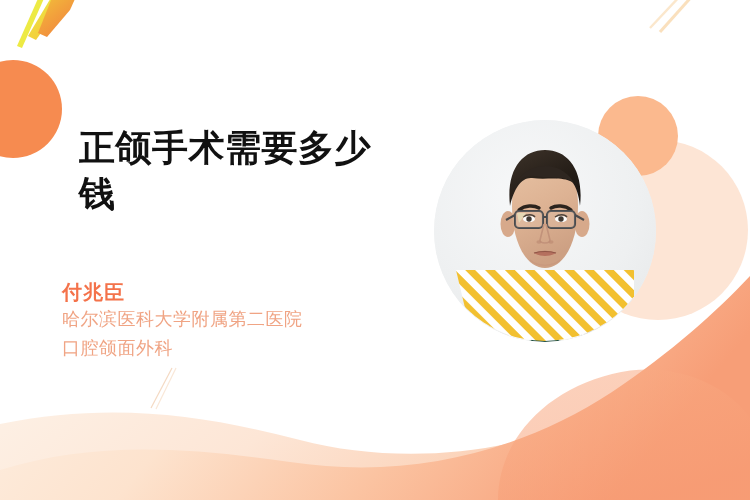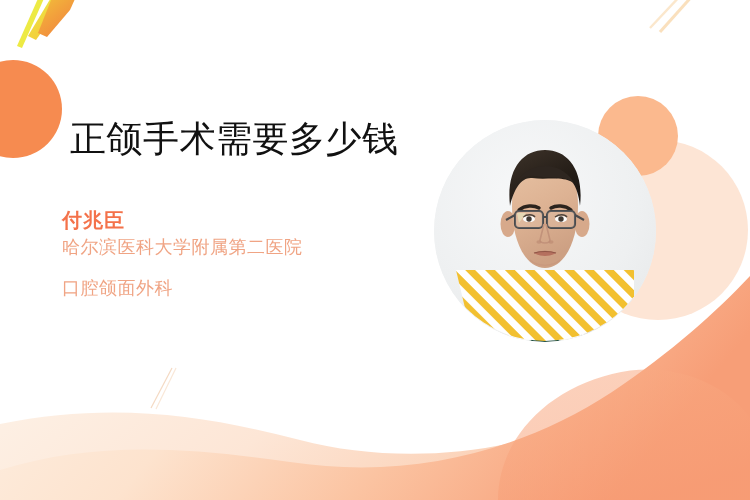--- a/index.html
+++ b/index.html
@@ -25,28 +25,28 @@
   .text-block {
     position: absolute;
     left: 62px;
     top: 108px;
     width: 350px;
     z-index: 40;
   }
   .title {
     font-size: 36px;
     line-height: 46px;
-    font-weight: 400;
+    font-weight: 700;
     color: #111111;
     letter-spacing: 0.5px;
-    margin: 8px;
+    margin: 17px;
     white-space: pre-wrap;
   }
   .doctor-line {
-    margin-top: 45px;
+    margin-top: 62px;
     display: flex;
     align-items: baseline;
     gap: 14px;
   }
   .doc-name {
     font-size: 20px;
     font-weight: 700;
     color: #f4724a;
     letter-spacing: 1px;
   }
@@ -308,16 +308,16 @@
       </g>
     </g>
   </svg>
 
   <div class="text-block">
     <h1 class="title">正颌手术需要多少钱</h1>
     <div class="doctor-line">
       <span class="doc-name">付兆臣</span>
     </div>
     <div class="hospital">哈尔滨医科大学附属第二医院</div>
-    <div class="hospital" style="margin-top:14px;">口腔颌面外科</div>
+    <div class="hospital" style="margin-top:2px;">口腔颌面外科</div>
   </div>
 
 </div>
 
 </body></html>

